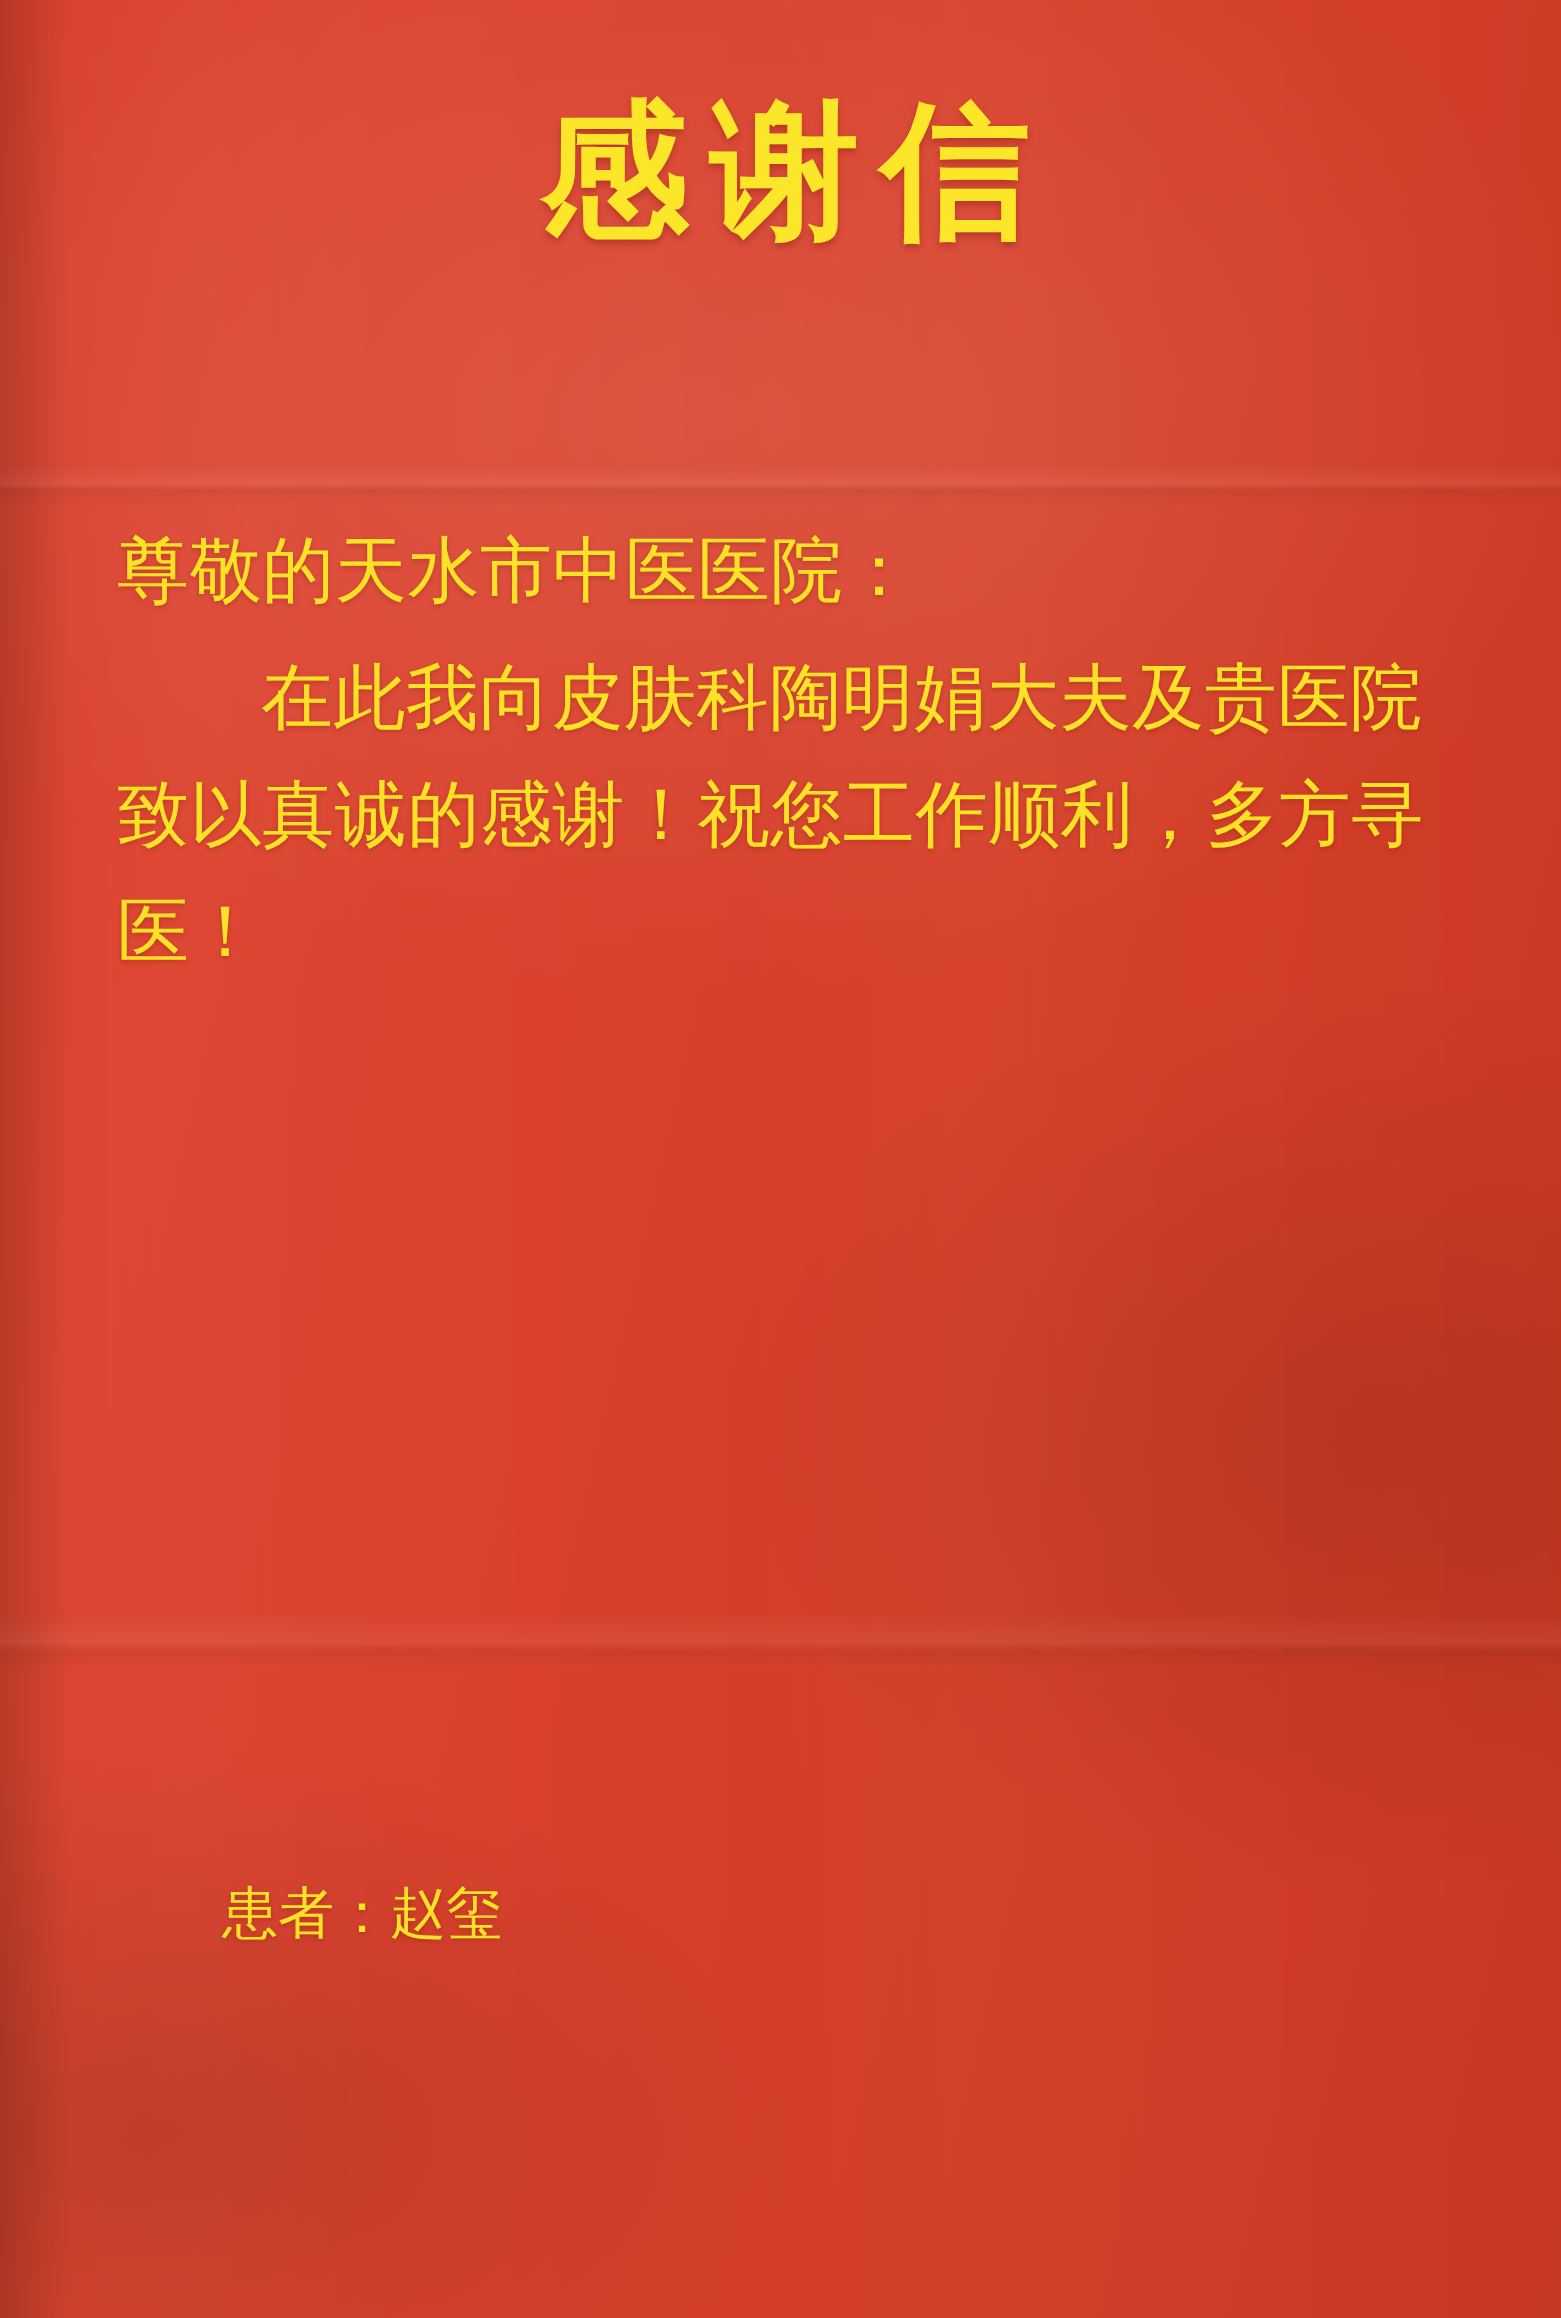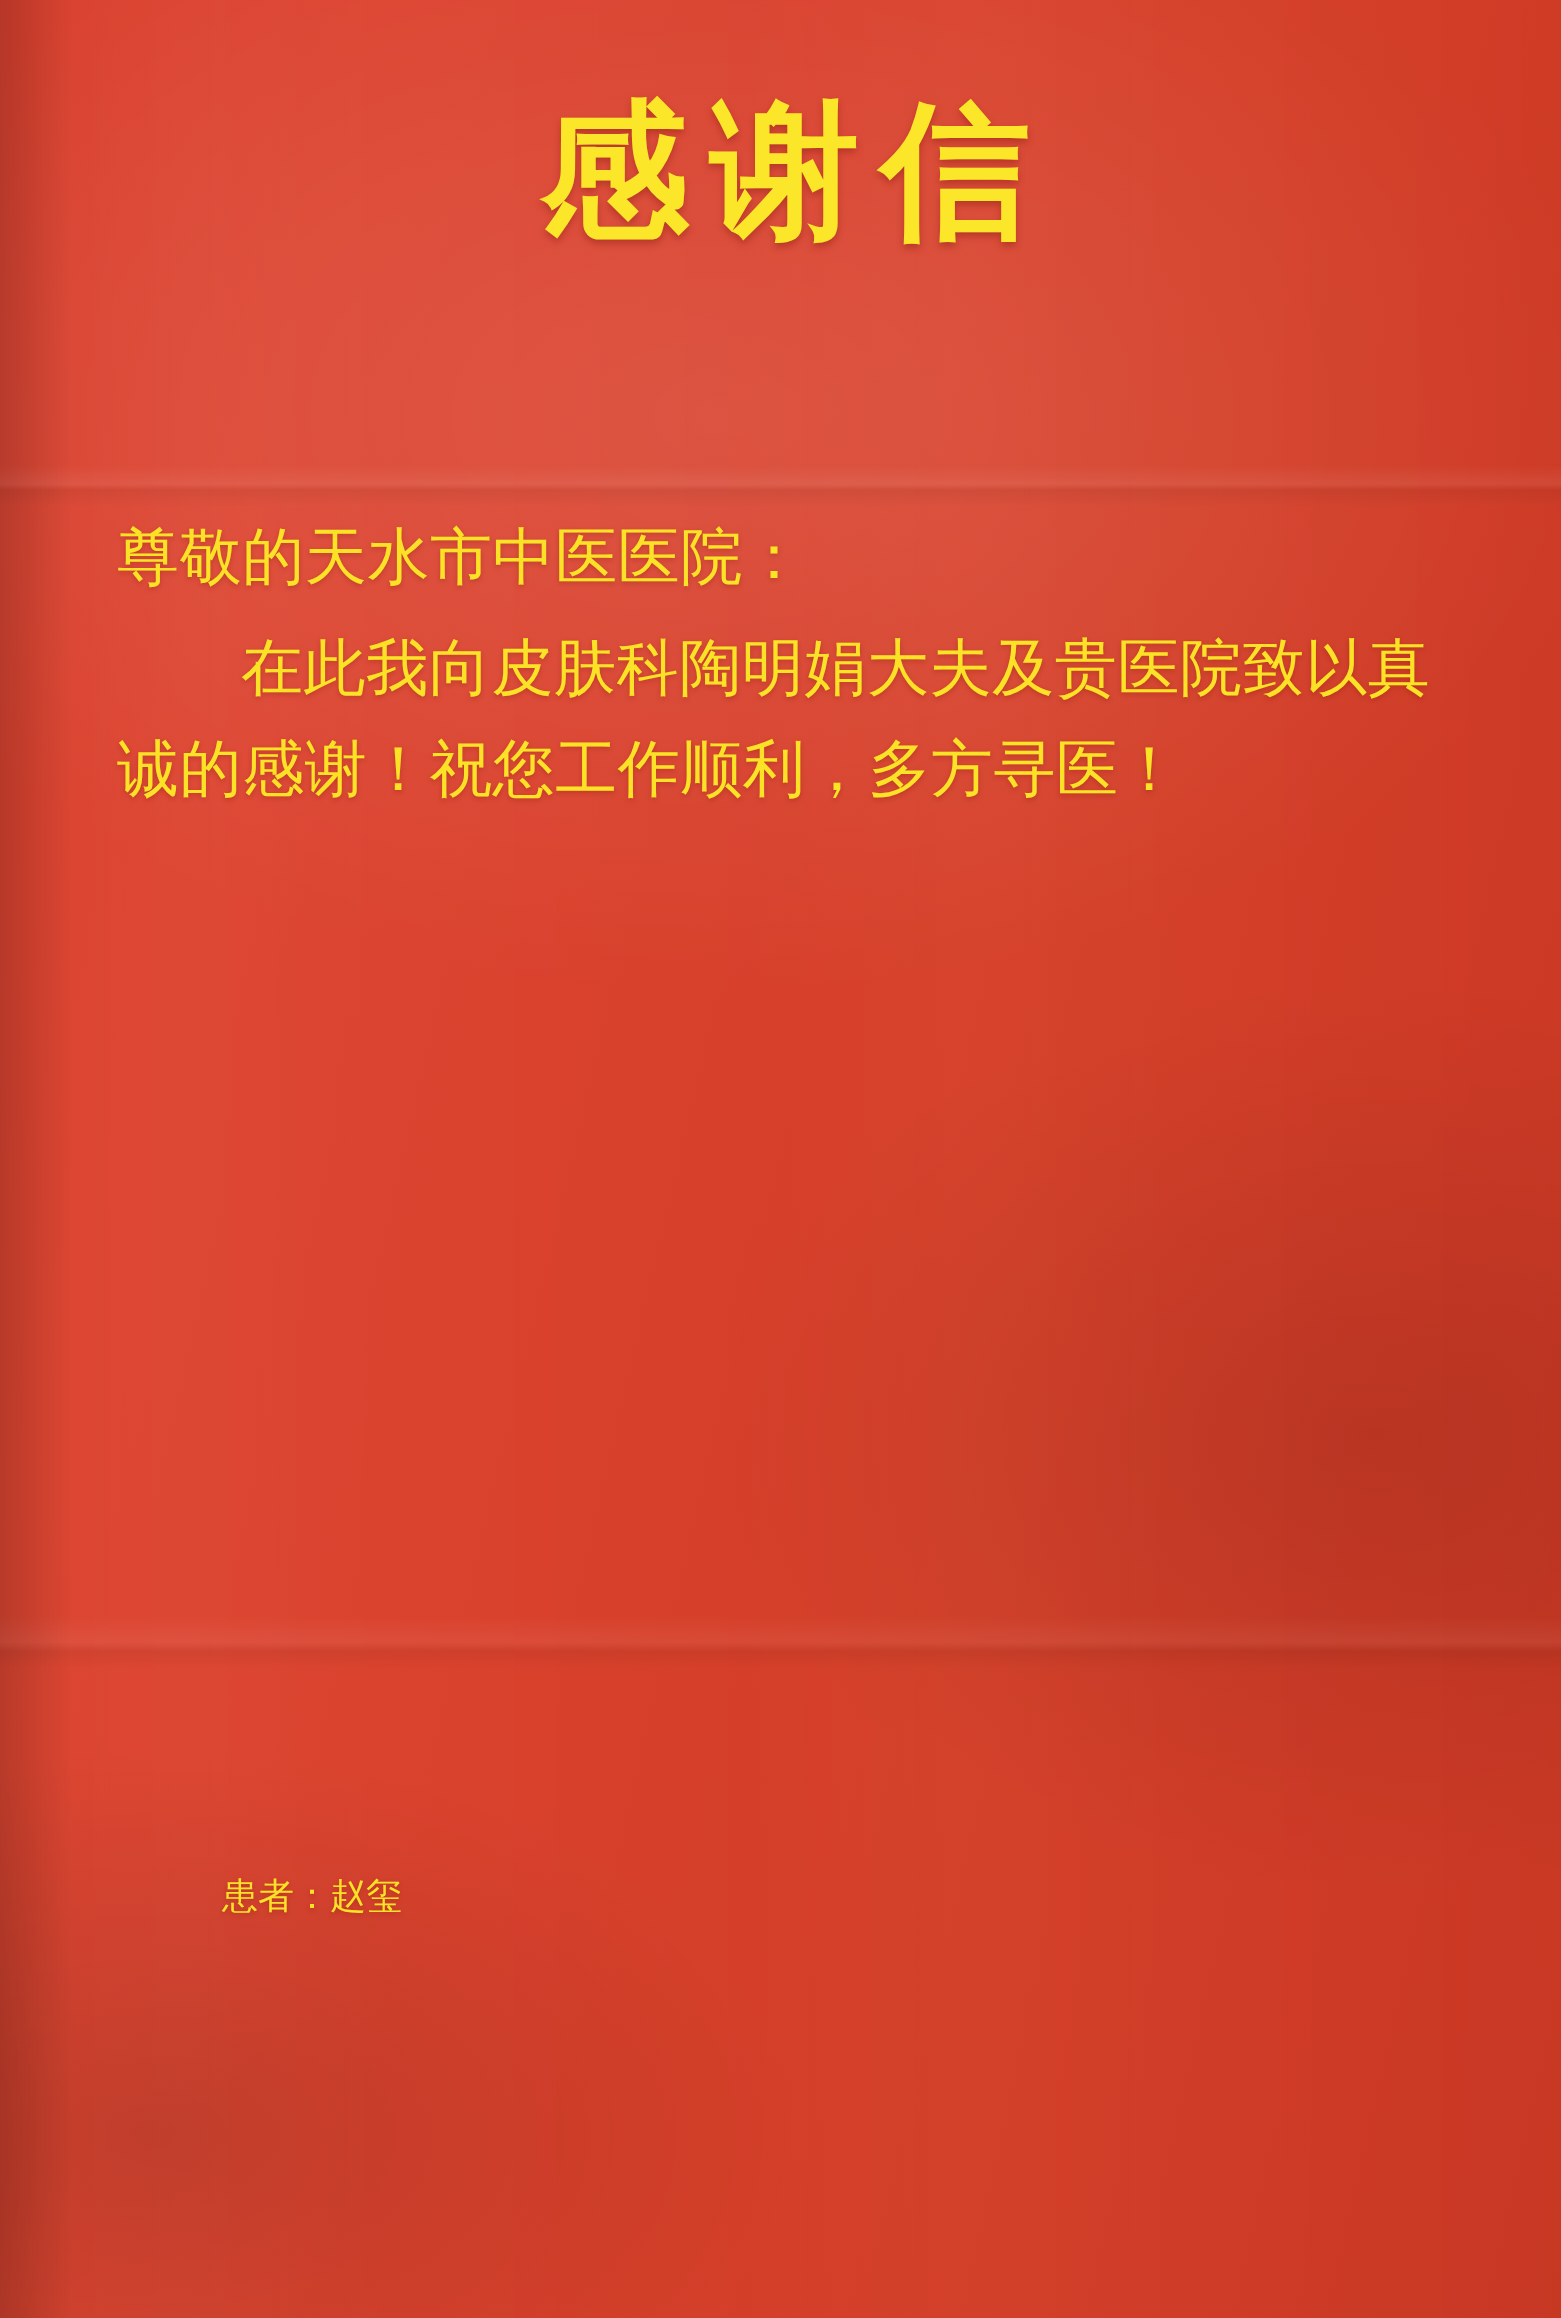--- a/index.html
+++ b/index.html
@@ -77,22 +77,22 @@
     line-height: 1.1;
     text-shadow: 0 3.6px 7.2px rgba(120,15,5,0.35);
   }
 
   .body-text {
     position: absolute;
     left: 117px;
     right: 107px;
     top: 512px;
     color: #fbe227;
-    font-family: Liberation Mono, monospace;
-    font-size: 62px;
+    font-family: Liberation Sans, sans-serif;
+    font-size: 72px;
     line-height: 1.62;
     letter-spacing: 0.6px;
     text-shadow: 0 2.4px 5.4px rgba(120,15,5,0.28);
   }
   .para {
     margin: 0 0 3.6px 0;
   }
   .para.indent {
     text-indent: 2em;
   }
@@ -100,21 +100,21 @@
     text-indent: 0;
     margin-bottom: 10.7px;
   }
 
   .signature {
     position: absolute;
     left: 222px;
     top: 1865px;
     color: #fbe227;
     font-family: "DejaVu Sans", "Liberation Sans", sans-serif;
-    font-size: 36px;
+    font-size: 56px;
     line-height: 1.72;
     text-shadow: 0 2.4px 5.4px rgba(120,15,5,0.28);
   }
   .sig-line { margin: 0; }
   .sig-date { margin: 0; letter-spacing: 0.6px; }
 </style>
 </head>
 <body>
 
 <div class="banner">

